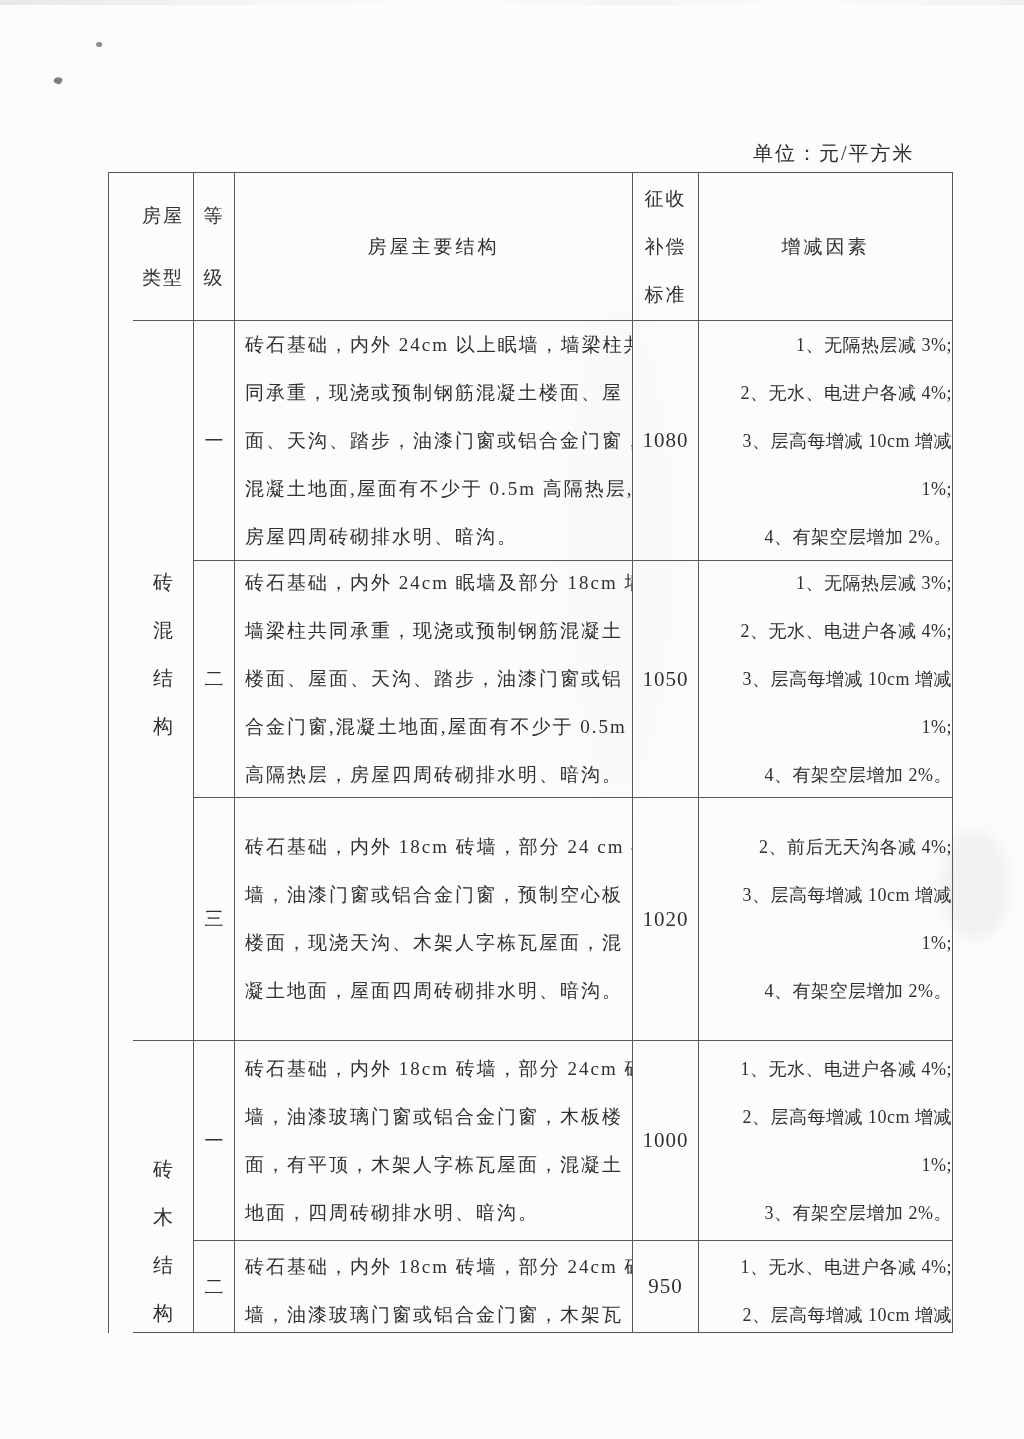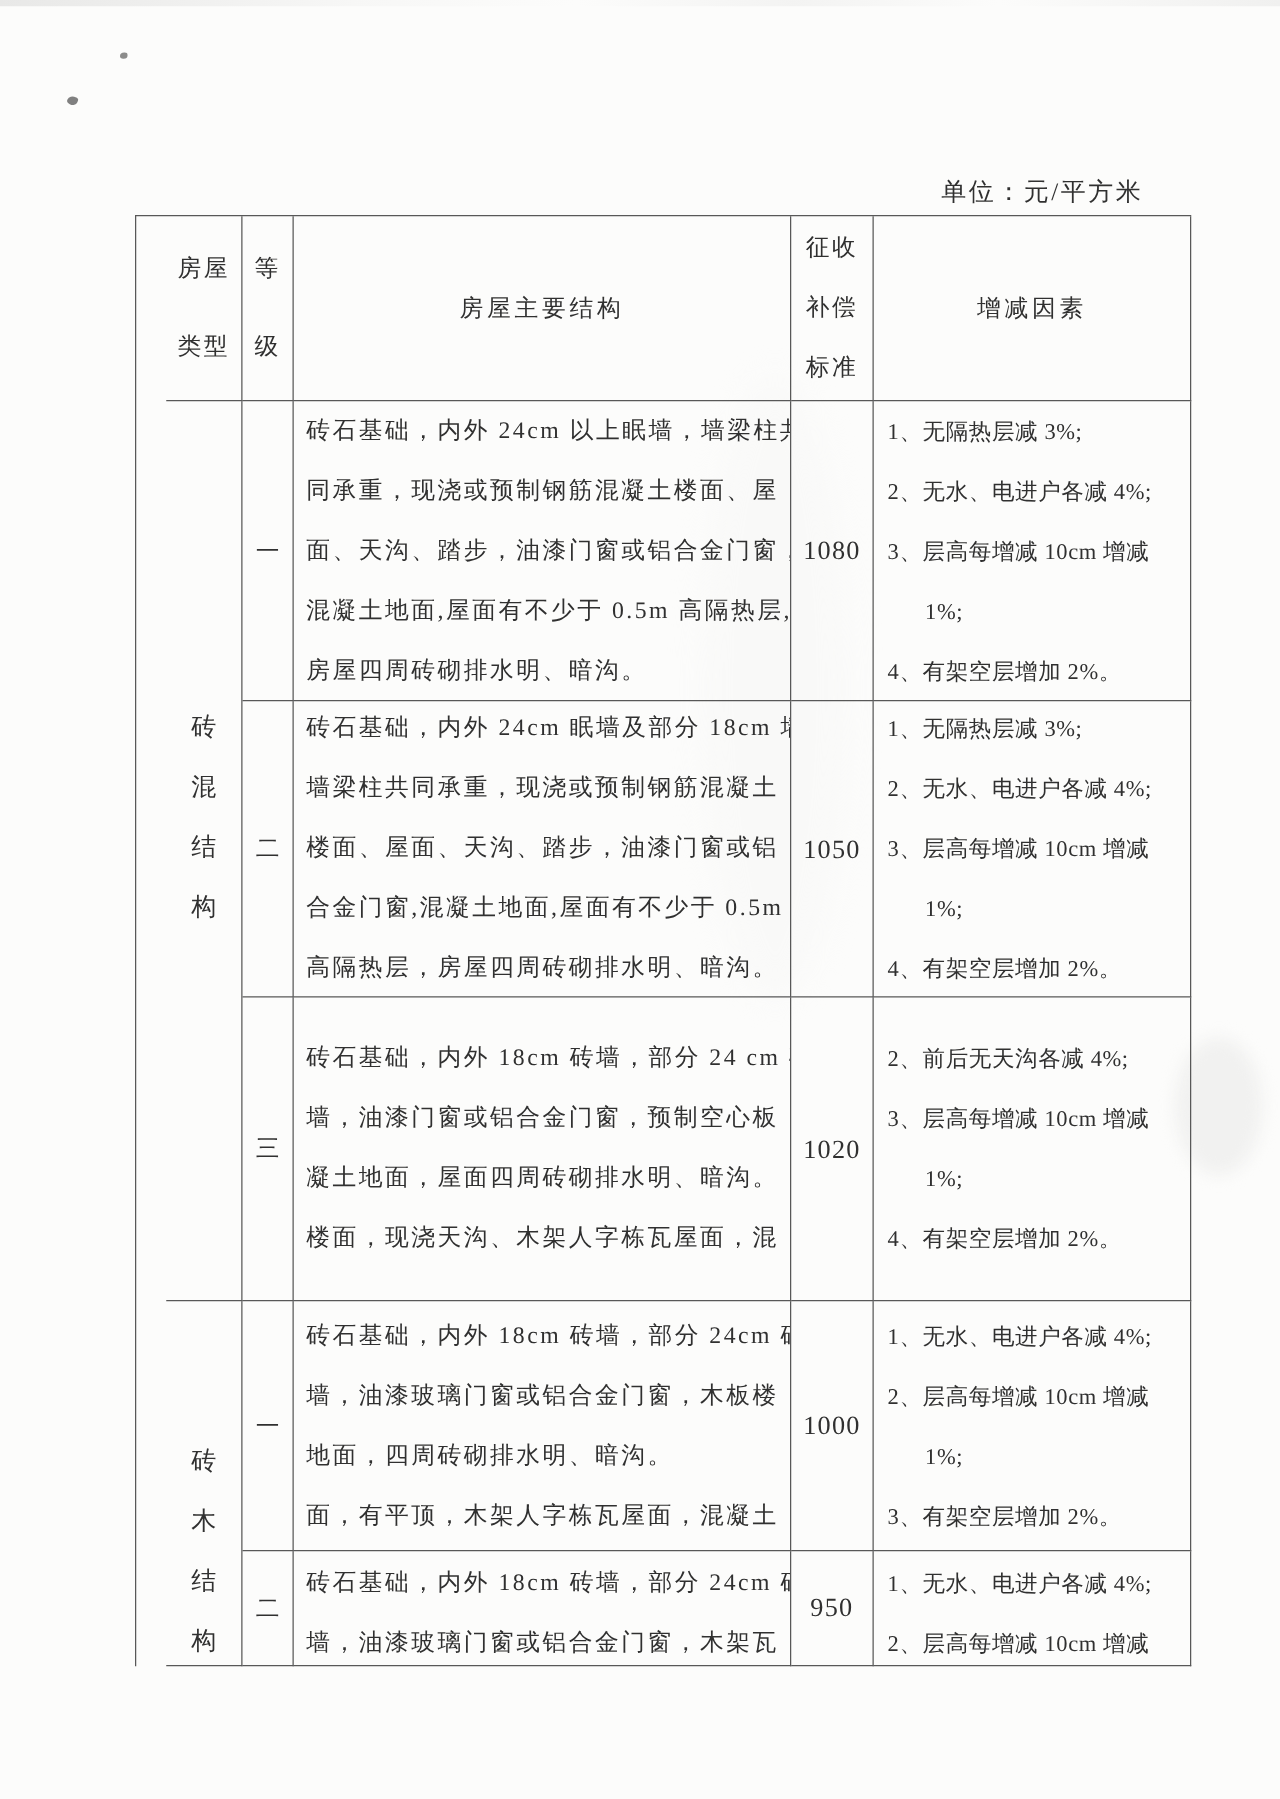--- a/index.html
+++ b/index.html
@@ -43,21 +43,21 @@
   .hdr .tline{line-height:62px;font-size:19px;letter-spacing:2px;}
   .hdr3 .tline{line-height:48px;font-size:19px;letter-spacing:2px;}
   .hdr1line{font-size:19px;letter-spacing:3px;}
 
   
   .c-type{grid-column:1;}
   .c-grade{grid-column:2;font-size:19px;}
   .c-struct{grid-column:3;align-items:flex-start;padding-left:10px;font-size:19px;}
   .c-struct .tline{letter-spacing:2px;}
   .c-std{grid-column:4;font-size:21px;letter-spacing:1px;align-items:center;}
-  .c-fact{grid-column:5;align-items:flex-start;padding-left:11px;font-size:18px;}
+  .c-fact{grid-column:5;align-items:flex-end;padding-left:11px;font-size:18px;}
   .c-fact .tline{letter-spacing:0.5px;}
 
   .r1{grid-row:1;}.r2{grid-row:2;}.r3{grid-row:3;}.r4{grid-row:4;}.r5{grid-row:5;}.r6{grid-row:6;}
   .span234{grid-row:2 / span 3;}
   .span56{grid-row:5 / span 2;}
 
   .vert{justify-content:flex-start;font-size:20px;}
   .vert .tline{line-height:48px;letter-spacing:0;}
   .pad-bc{padding-top:237px;}
   .pad-bw{padding-top:104px;}
@@ -139,37 +139,37 @@
         <div class="tline">2、无水、电进户各减 4%;</div>
         <div class="tline">3、层高每增减 10cm 增减</div>
         <div class="tline indent">1%;</div>
         <div class="tline">4、有架空层增加 2%。</div>
       </div>
 
     <div class="cell c-grade r4">三</div>
     <div class="cell c-struct r4">
         <div class="tline">砖石基础，内外 18cm 砖墙，部分 24 cm 砖</div>
         <div class="tline">墙，油漆门窗或铝合金门窗，预制空心板</div>
+        <div class="tline">楼面，现浇天沟、木架人字栋瓦屋面，混</div>
         <div class="tline">凝土地面，屋面四周砖砌排水明、暗沟。</div>
-        <div class="tline">楼面，现浇天沟、木架人字栋瓦屋面，混</div>
       </div>
     <div class="cell c-std r4">1020</div>
     <div class="cell c-fact r4">
         <div class="tline">2、前后无天沟各减 4%;</div>
         <div class="tline">3、层高每增减 10cm 增减</div>
         <div class="tline indent">1%;</div>
         <div class="tline">4、有架空层增加 2%。</div>
       </div>
 
     <div class="cell c-grade r5">一</div>
     <div class="cell c-struct r5">
         <div class="tline">砖石基础，内外 18cm 砖墙，部分 24cm 砖</div>
         <div class="tline">墙，油漆玻璃门窗或铝合金门窗，木板楼</div>
+        <div class="tline">面，有平顶，木架人字栋瓦屋面，混凝土</div>
         <div class="tline">地面，四周砖砌排水明、暗沟。</div>
-        <div class="tline">面，有平顶，木架人字栋瓦屋面，混凝土</div>
       </div>
     <div class="cell c-std r5">1000</div>
     <div class="cell c-fact r5">
         <div class="tline">1、无水、电进户各减 4%;</div>
         <div class="tline">2、层高每增减 10cm 增减</div>
         <div class="tline indent">1%;</div>
         <div class="tline">3、有架空层增加 2%。</div>
       </div>
 
     <div class="cell c-grade r6">二</div>

